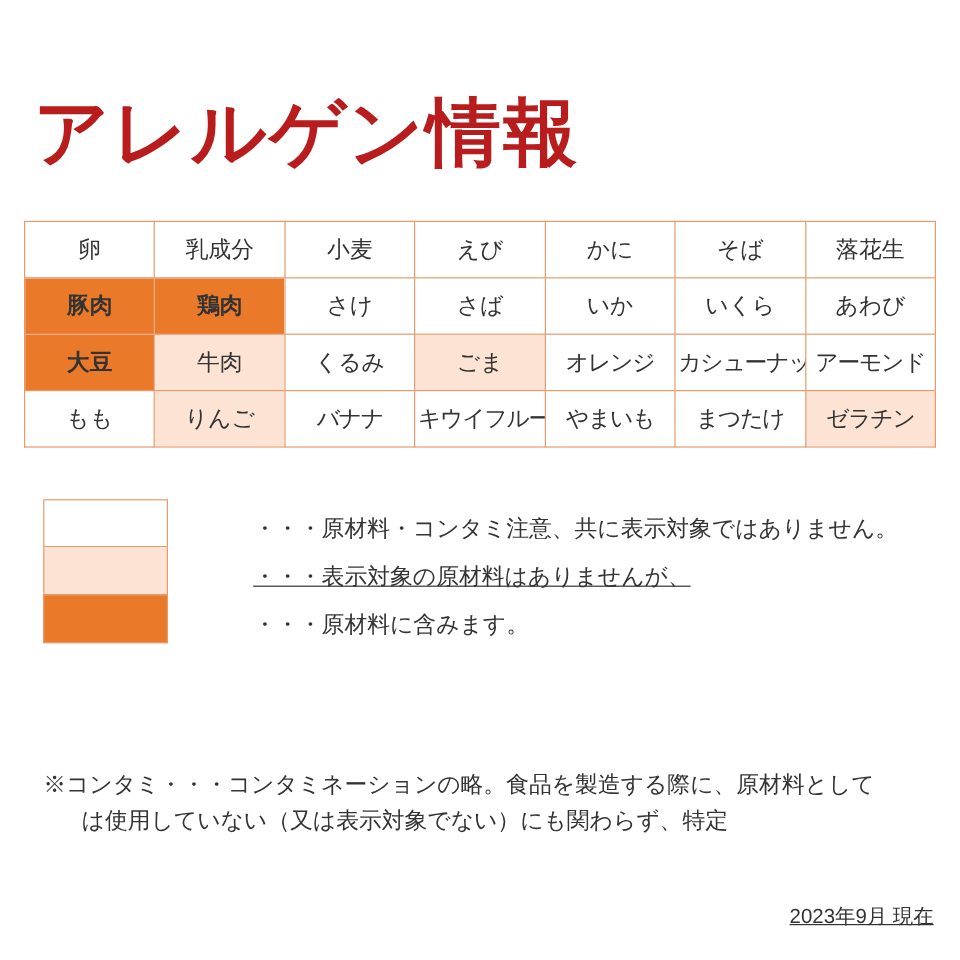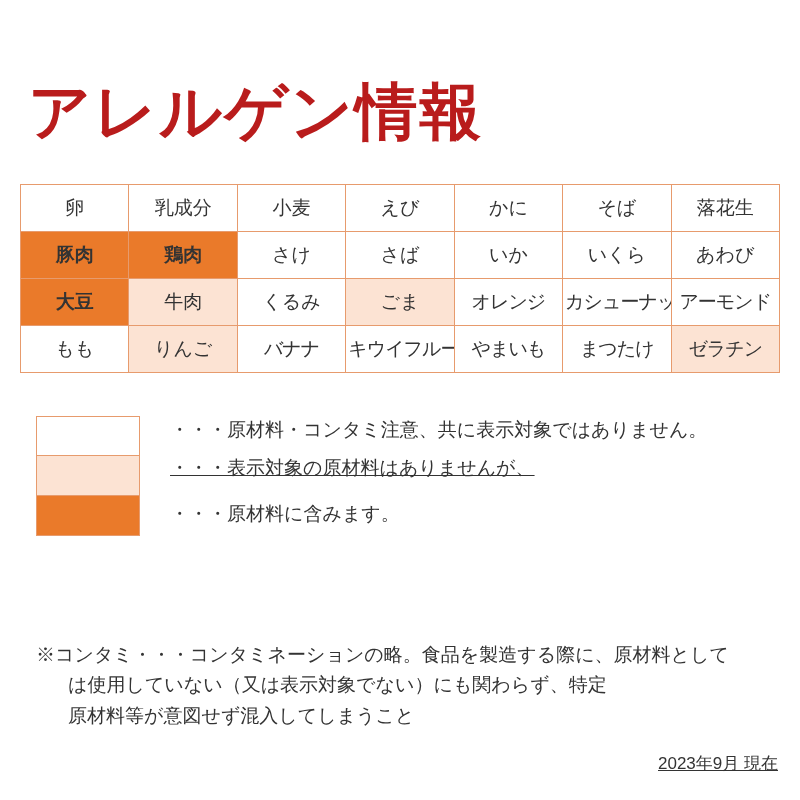--- a/index.html
+++ b/index.html
@@ -59,22 +59,23 @@
   td.xsmall { font-size: 13px; letter-spacing: -1px; }
 
   .legend {
     position: absolute;
     left: 36px;
     top: 416px;
     width: 730px;
   }
   .legend-row {
     display: flex;
-    align-items: flex-start;
+    align-items: flex-end;
     height: 40px;
+    gap: 41px;
   }
   .swatch {
     width: 104px;
     height: 40px;
     box-sizing: border-box;
     border: 1px solid #e79b6d;
     flex: 0 0 104px;
   }
   .swatch.s0 { background: #ffffff; }
   .swatch.s1 { background: #fce3d3; border-top: none; }
@@ -177,18 +178,17 @@
     </div>
     <div class="legend-row r2">
       <div class="swatch s2"></div>
       <div class="legend-text">・・・原材料に含みます。</div>
     </div>
   </div>
 
   <div class="note">
     <span>※コンタミ・・・コンタミネーションの略。食品を製造する際に、原材料として</span>
     <span class="l2">は使用していない（又は表示対象でない）にも関わらず、特定</span>
-    <span class="l3">原材料等が意図せず混入してしまうこと</span>
   </div>
 
   <div class="date">2023年9月 現在</div>
 
 </div>
 
 </body></html>

